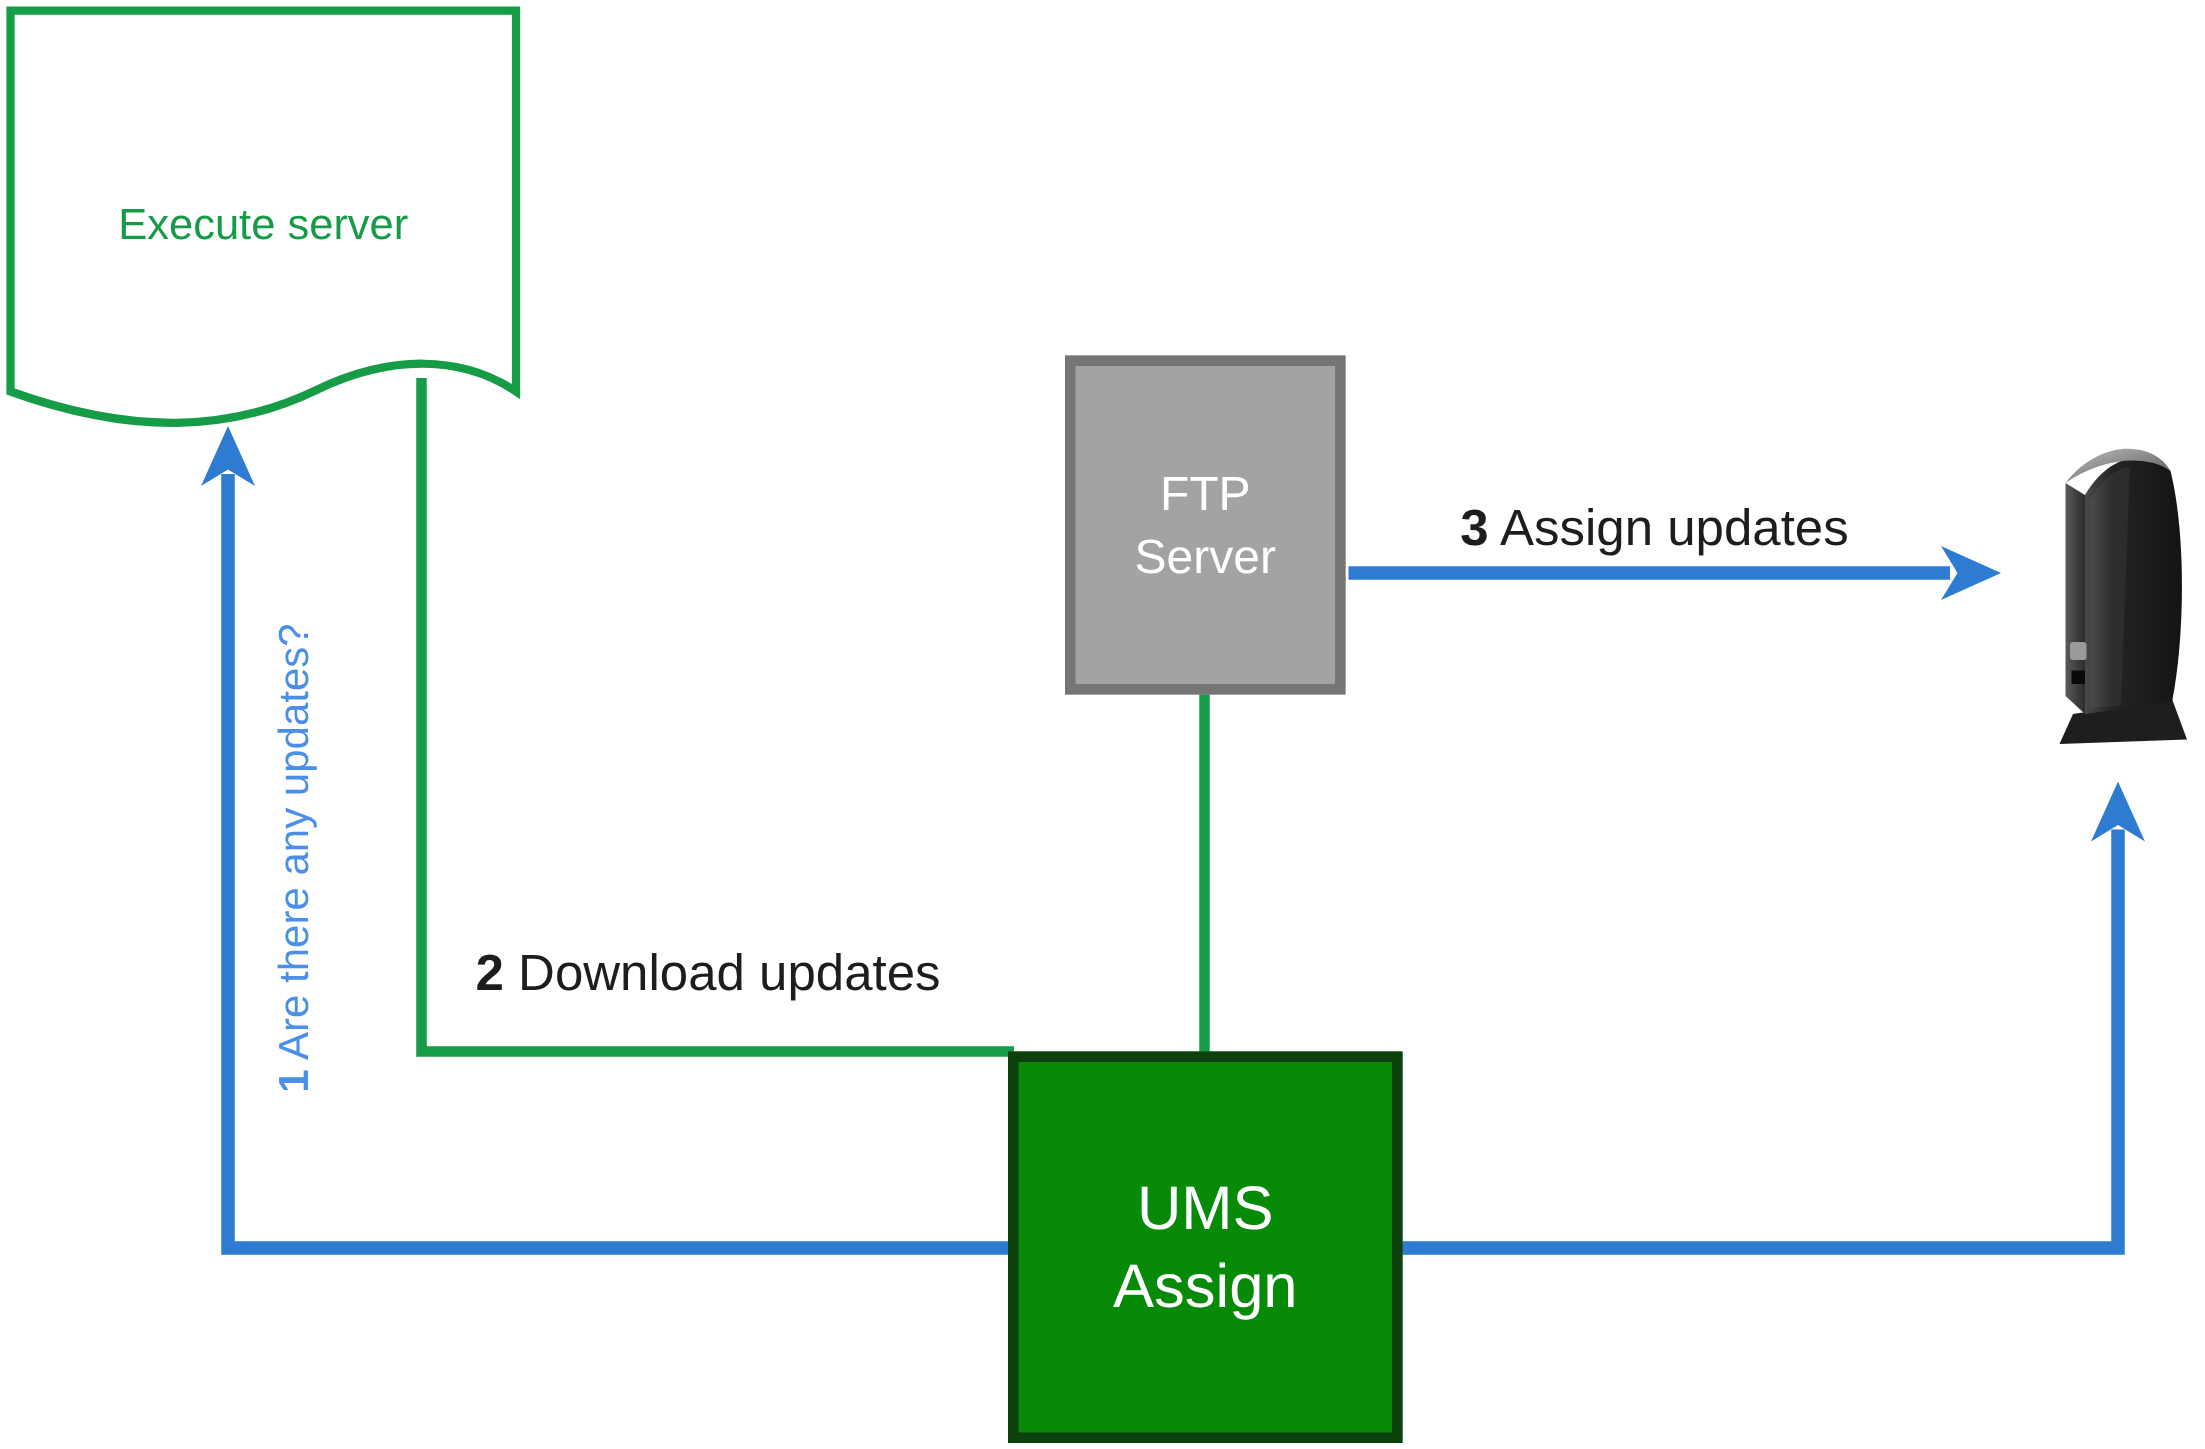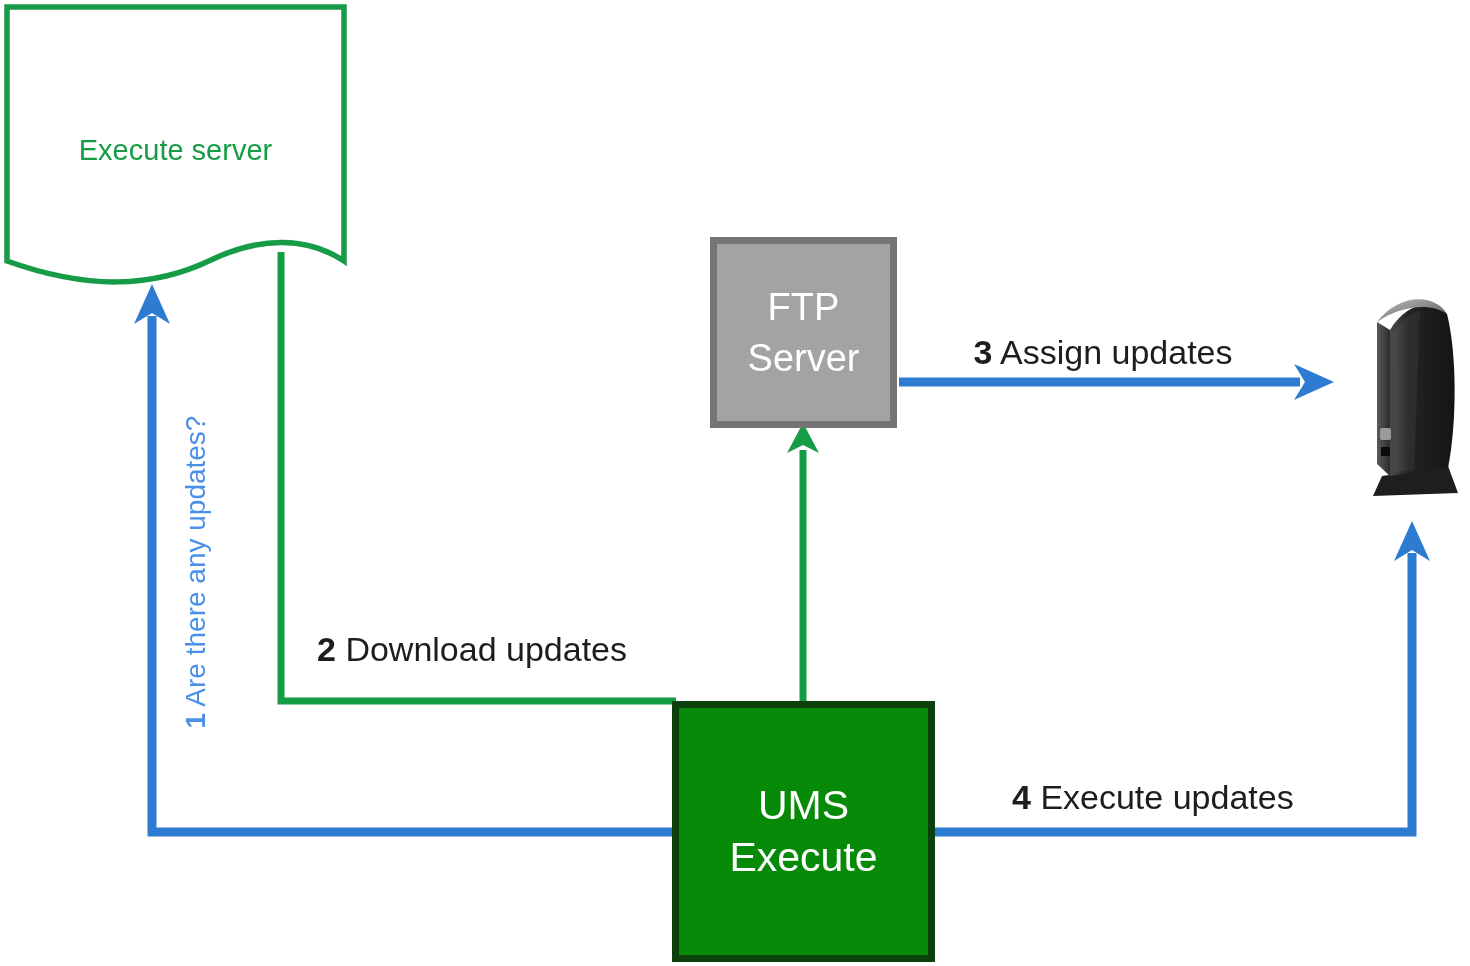--- a/index.html
+++ b/index.html
@@ -11,23 +11,23 @@
   .node{
     position:absolute;z-index:2;box-sizing:border-box;
     display:flex;align-items:center;justify-content:center;text-align:center;
   }
   .download{left:3px;top:3px;width:345px;height:295px;}
   .download svg{position:absolute;left:0;top:0;}
   .download .node-label{
     position:relative;width:200px;color:#169c46;font-size:29px;line-height:1.35;
   }
   .ftp{
-    left:710px;top:237px;width:187px;height:191px;
+    left:710px;top:237px;width:187px;height:226px;
     background:#a3a3a3;border:7px solid #757575;
-    color:#ffffff;font-size:38px;line-height:1.32;
+    color:#ffffff;font-size:32px;line-height:1.32;
   }
   .ftp .node-label{width:140px;}
   .ums{
     left:672px;top:701px;width:263px;height:261px;
     background:#078a07;border:7px solid #0c400c;
     color:#ffffff;font-size:41px;line-height:1.25;
   }
   .ums .node-label{width:150px;}
   .device{position:absolute;left:1360px;top:280px;z-index:2;}
   .flow-label{
@@ -67,21 +67,21 @@
       <path d="M 4 4 L 341 4 L 341 258 C 305 234 258 233 208 257 C 150 285 85 287 4 258 Z" fill="#ffffff" stroke="#169c46" stroke-width="5.5"></path>
     </svg>
     <div class="node-label">Execute server</div>
   </div>
 
   <div class="node ftp">
     <div class="node-label">FTP Server</div>
   </div>
 
   <div class="node ums">
-    <div class="node-label">UMS Execute</div>
+    <div class="node-label">UMS Assign</div>
   </div>
 
   <svg class="device" width="108" height="228" viewBox="0 0 108 228">
     <defs>
       <linearGradient id="gBody" x1="0" y1="0" x2="1" y2="0">
         <stop offset="0" stop-color="#4a4a4a"></stop>
         <stop offset="0.28" stop-color="#242424"></stop>
         <stop offset="1" stop-color="#141414"></stop>
       </linearGradient>
       <linearGradient id="gSide" x1="0" y1="0" x2="1" y2="0">
@@ -107,18 +107,14 @@
     <span>Are there any updates?</span>
   </div>
   <div class="flow-label label-2">
     <b>2</b>
     <span>Download updates</span>
   </div>
   <div class="flow-label label-3">
     <b>3</b>
     <span>Assign updates</span>
   </div>
-  <div class="flow-label label-4">
-    <b>4</b>
-    <span>Execute updates</span>
-  </div>
 
 </div>
 
 </body></html>

